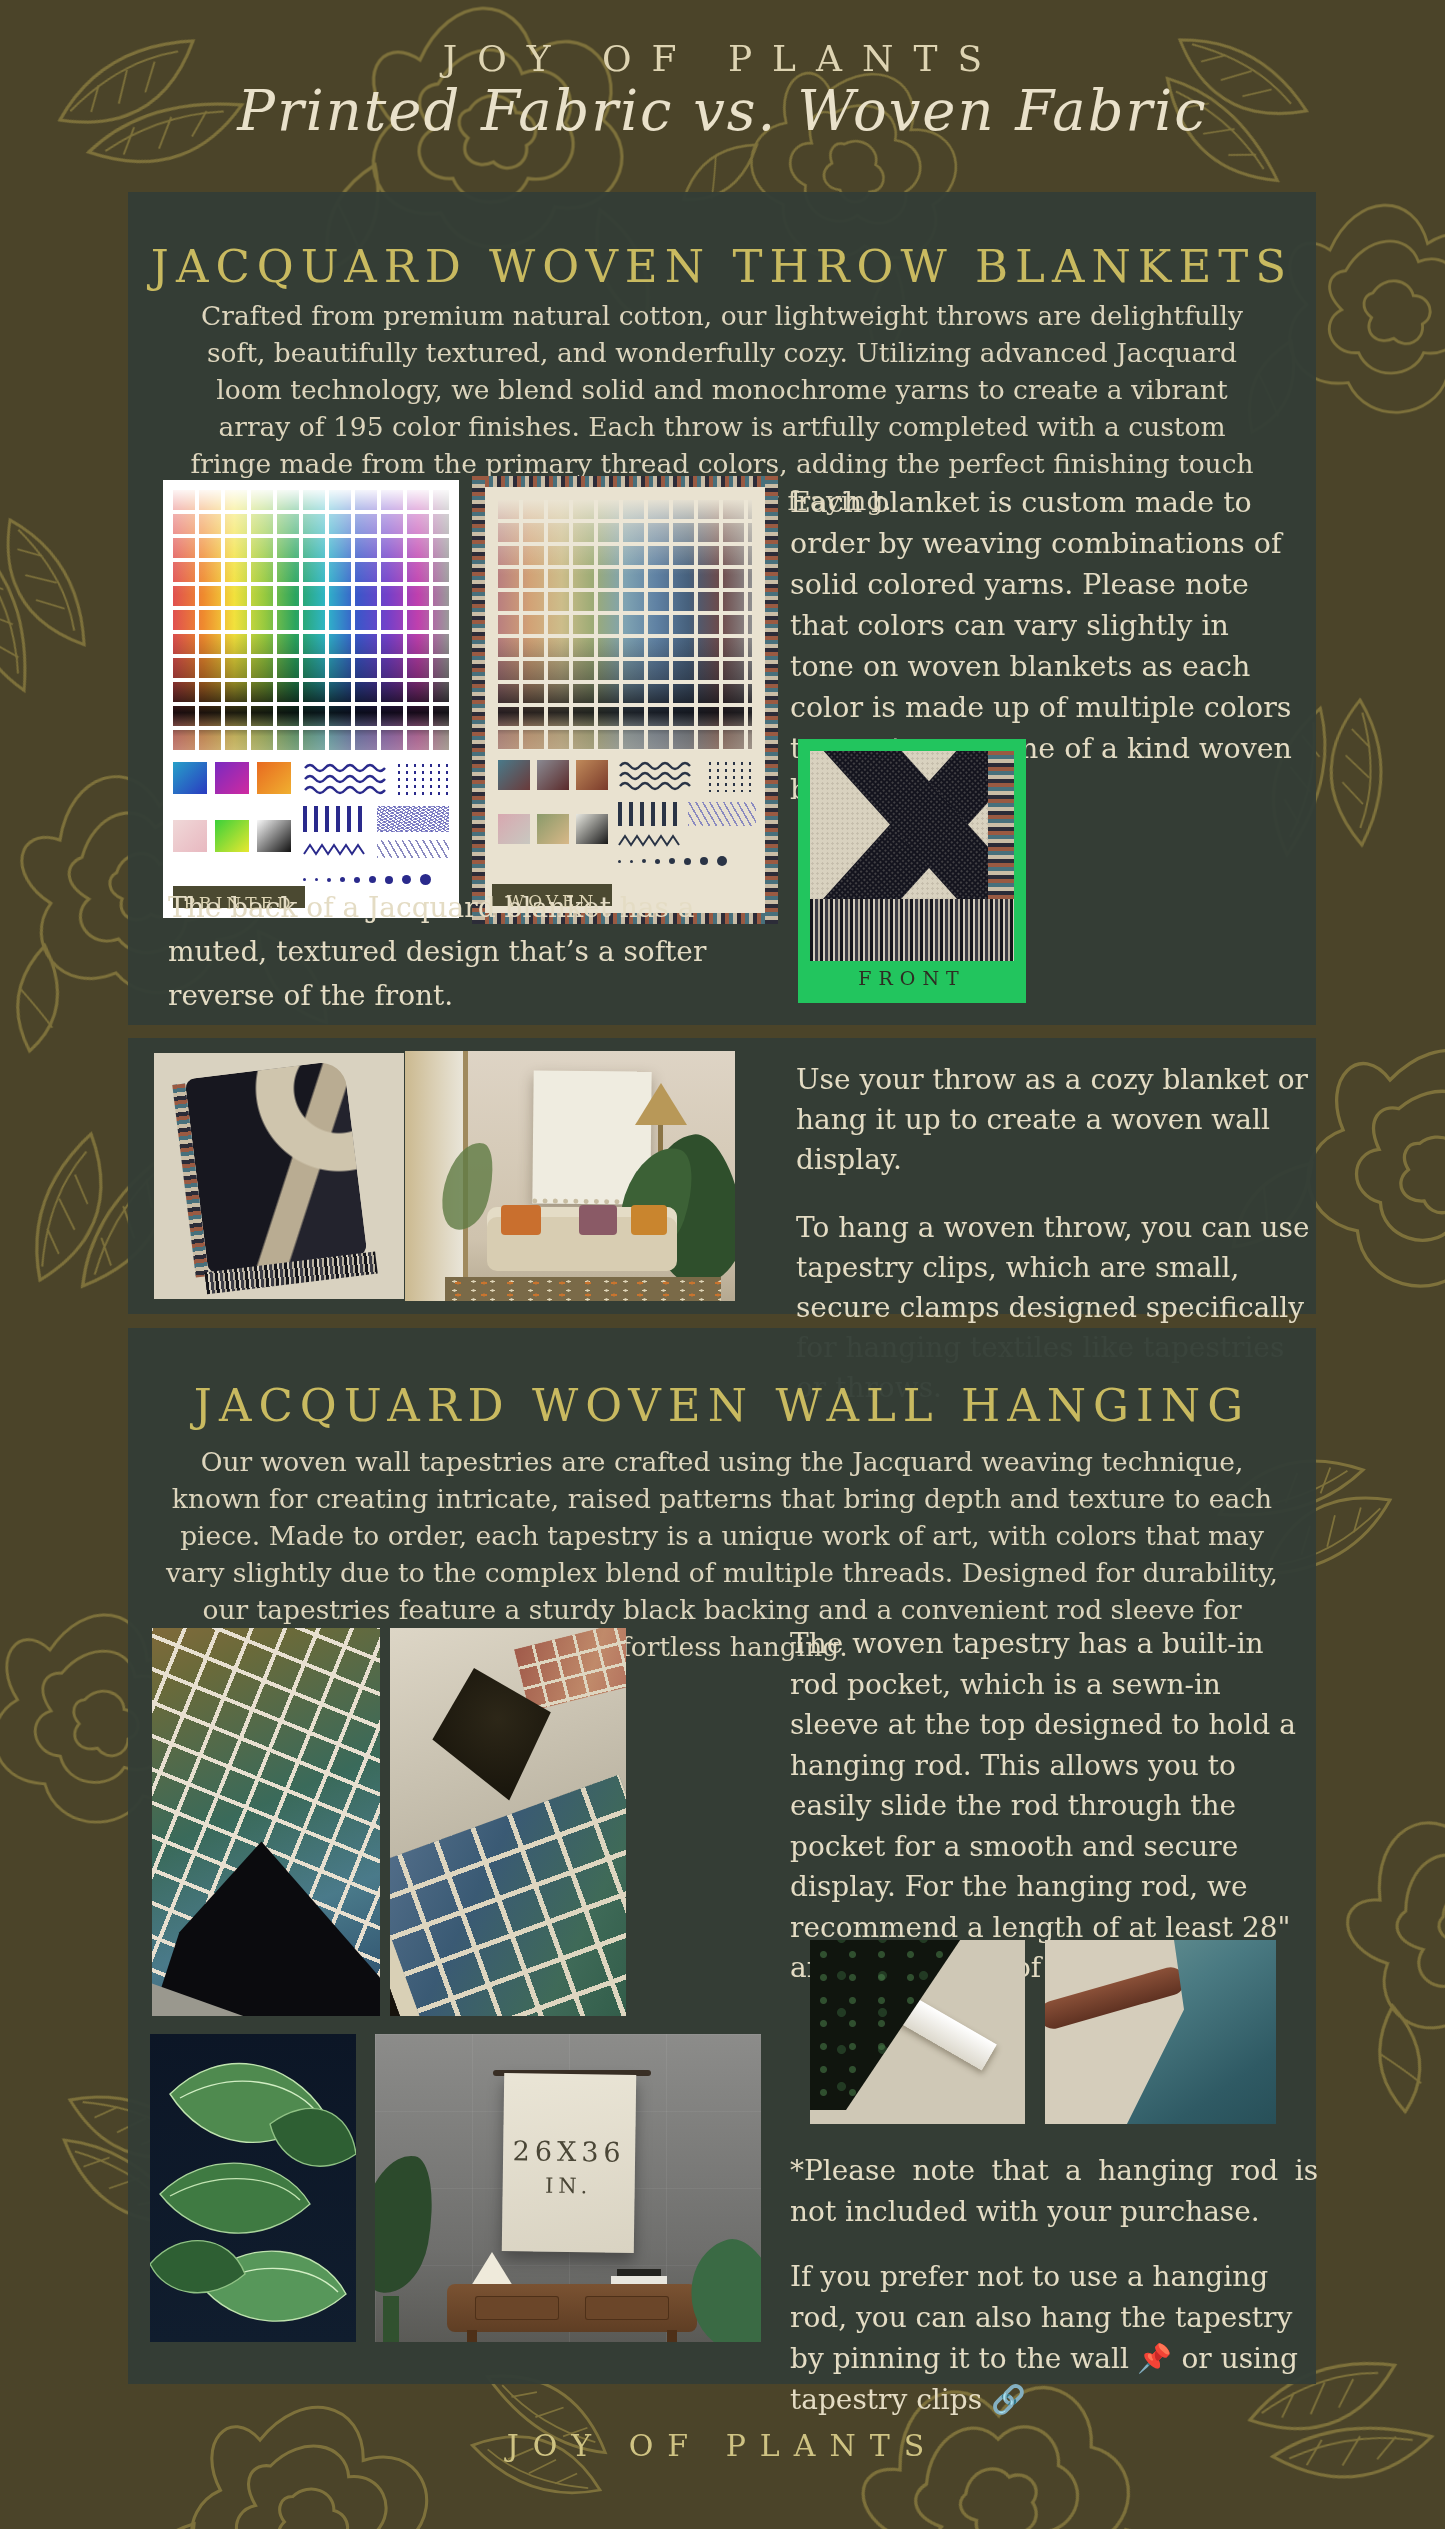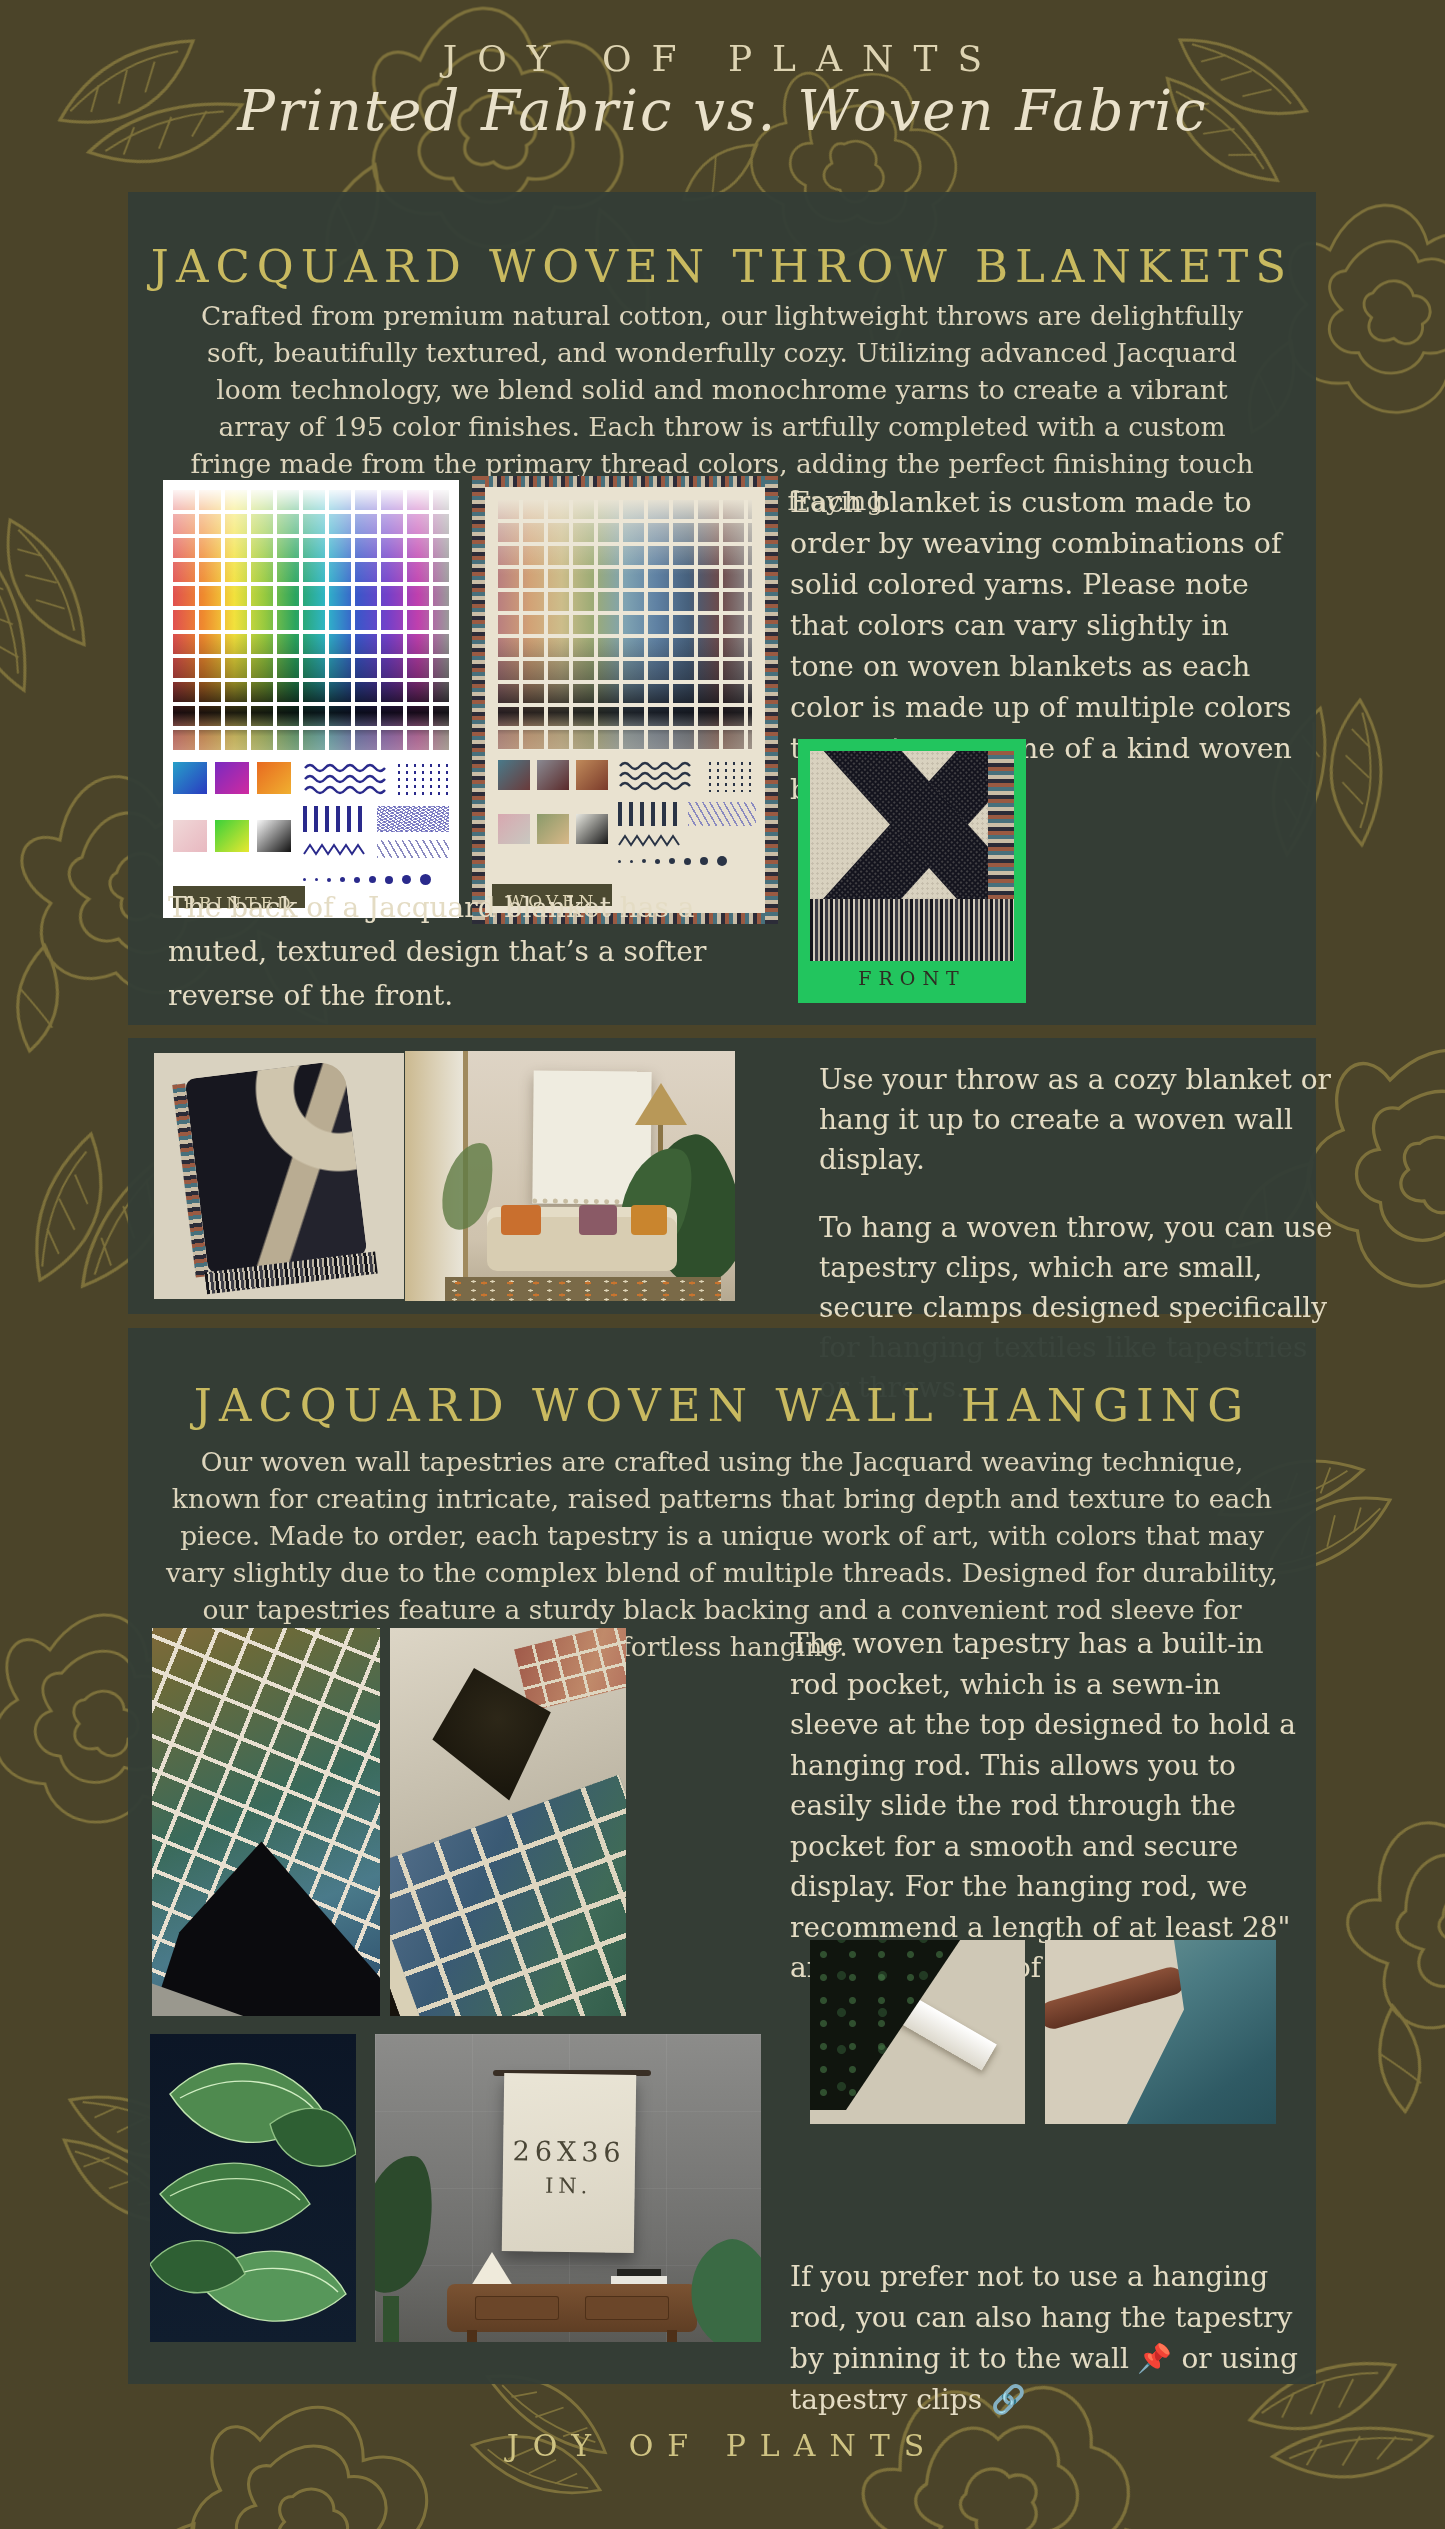--- a/index.html
+++ b/index.html
@@ -302,21 +302,21 @@
     <div class="abs leafy" style="right:46px;bottom:46px;width:64px;height:110px;background:#3c6136;transform:rotate(18deg);"></div>
     <div class="abs" style="left:82px;bottom:30px;width:190px;height:64px;background:#d8cdb2;border-radius:10px;box-shadow:inset 0 10px 0 #e4dcc6;"></div>
     <div class="abs" style="left:96px;bottom:66px;width:40px;height:30px;background:#c96f2e;border-radius:4px;"></div>
     <div class="abs" style="left:174px;bottom:66px;width:38px;height:30px;background:#8a5a66;border-radius:4px;"></div>
     <div class="abs" style="left:226px;bottom:66px;width:36px;height:30px;background:#c9852e;border-radius:4px;"></div>
     <div class="abs" style="left:40px;bottom:0;right:14px;height:24px;background:#7a6a48;
         background-image:radial-gradient(#c9742e 3px, transparent 3.5px),radial-gradient(#e0d6b8 2px, transparent 2.5px);
         background-size:26px 12px,19px 9px;"></div>
   </div>
 
-  <div class="abs" style="left:691px;top:22px;width:522px;">
+  <div class="abs" style="left:668px;top:22px;width:522px;">
     <p class="body-text" style="margin:0;">Use your throw as a cozy blanket or hang it up to create a woven wall display.</p>
     <p class="body-text" style="margin:28px 0 0 0;">To hang a woven throw, you can use tapestry clips, which are small, secure clamps designed specifically for hanging textiles like tapestries or throws.</p>
   </div>
 </section>
 
 <section class="card" id="card-wall">
   <h2 class="gold-heading" style="top:14px;">JACQUARD WOVEN WALL HANGING</h2>
   <p class="intro" style="top:88px;left:30px;width:1128px;">Our woven wall tapestries are crafted using the Jacquard weaving technique, known for creating intricate, raised patterns that bring depth and texture to each piece. Made to order, each tapestry is a unique work of art, with colors that may vary slightly due to the complex blend of multiple threads. Designed for durability, our tapestries feature a sturdy  black backing and a convenient rod sleeve for effortless hanging.</p>
 
   <div class="abs photo" style="left:24px;top:300px;width:228px;height:388px;background:#8f8d84;">
@@ -379,16 +379,17 @@
       <div class="abs" style="left:28px;top:12px;width:84px;height:24px;background:#6b4629;border-radius:3px;box-shadow:inset 0 0 0 1px #4e3018;"></div>
       <div class="abs" style="left:138px;top:12px;width:84px;height:24px;background:#6b4629;border-radius:3px;box-shadow:inset 0 0 0 1px #4e3018;"></div>
     </div>
     <div class="abs" style="left:92px;bottom:0;width:10px;height:12px;background:#4e3018;"></div>
     <div class="abs" style="left:292px;bottom:0;width:10px;height:12px;background:#4e3018;"></div>
     <div class="abs" style="left:236px;bottom:58px;width:56px;height:8px;background:#e8e6de;"></div>
     <div class="abs" style="left:242px;bottom:66px;width:44px;height:7px;background:#23231f;"></div>
     <div class="abs leafy" style="right:-16px;bottom:-8px;width:86px;height:110px;background:#3a6a44;transform:rotate(-16deg);"></div>
   </div>
 
+  <p class="abs body-text" style="left:662px;top:822px;width:528px;line-height:41px;margin:0;text-align:justify;">*Please note that a hanging rod is not included with your purchase.</p>
   <p class="abs body-text" style="left:662px;top:928px;width:540px;line-height:41px;margin:0;">If you prefer not to use a hanging rod, you can also hang the tapestry by pinning it to the wall 📌 or using tapestry clips 🔗</p>
 </section>
 
 <div class="footer">JOY OF PLANTS</div>
 
 </body></html>

